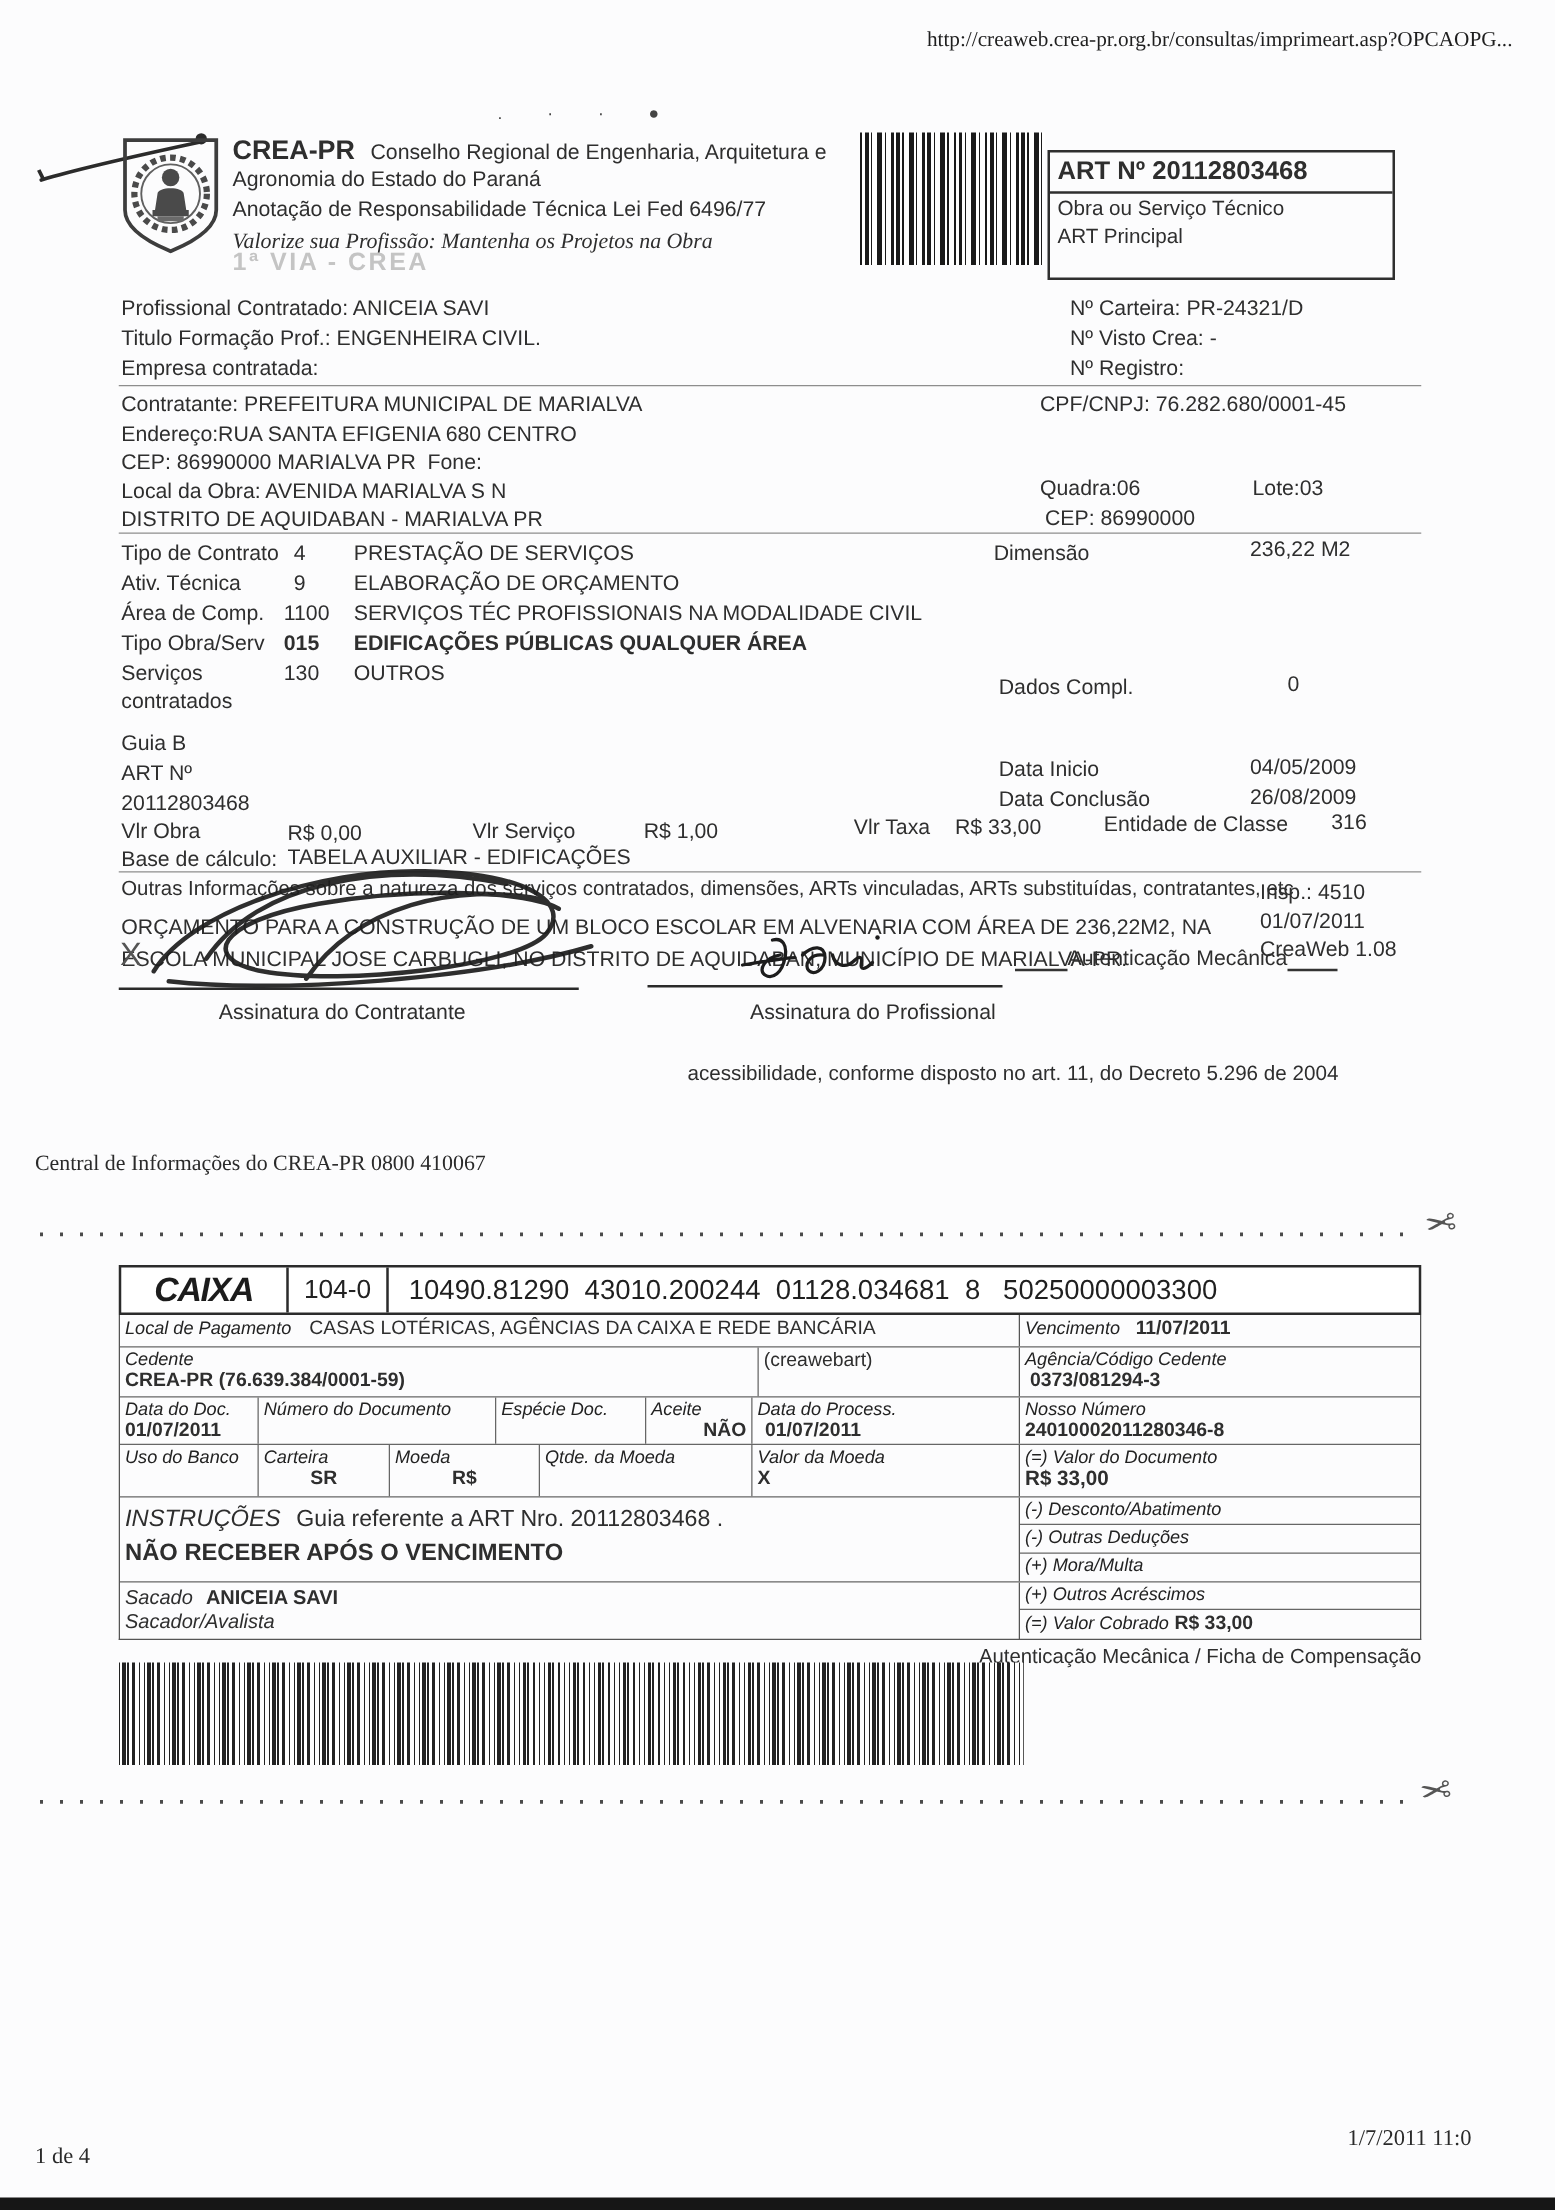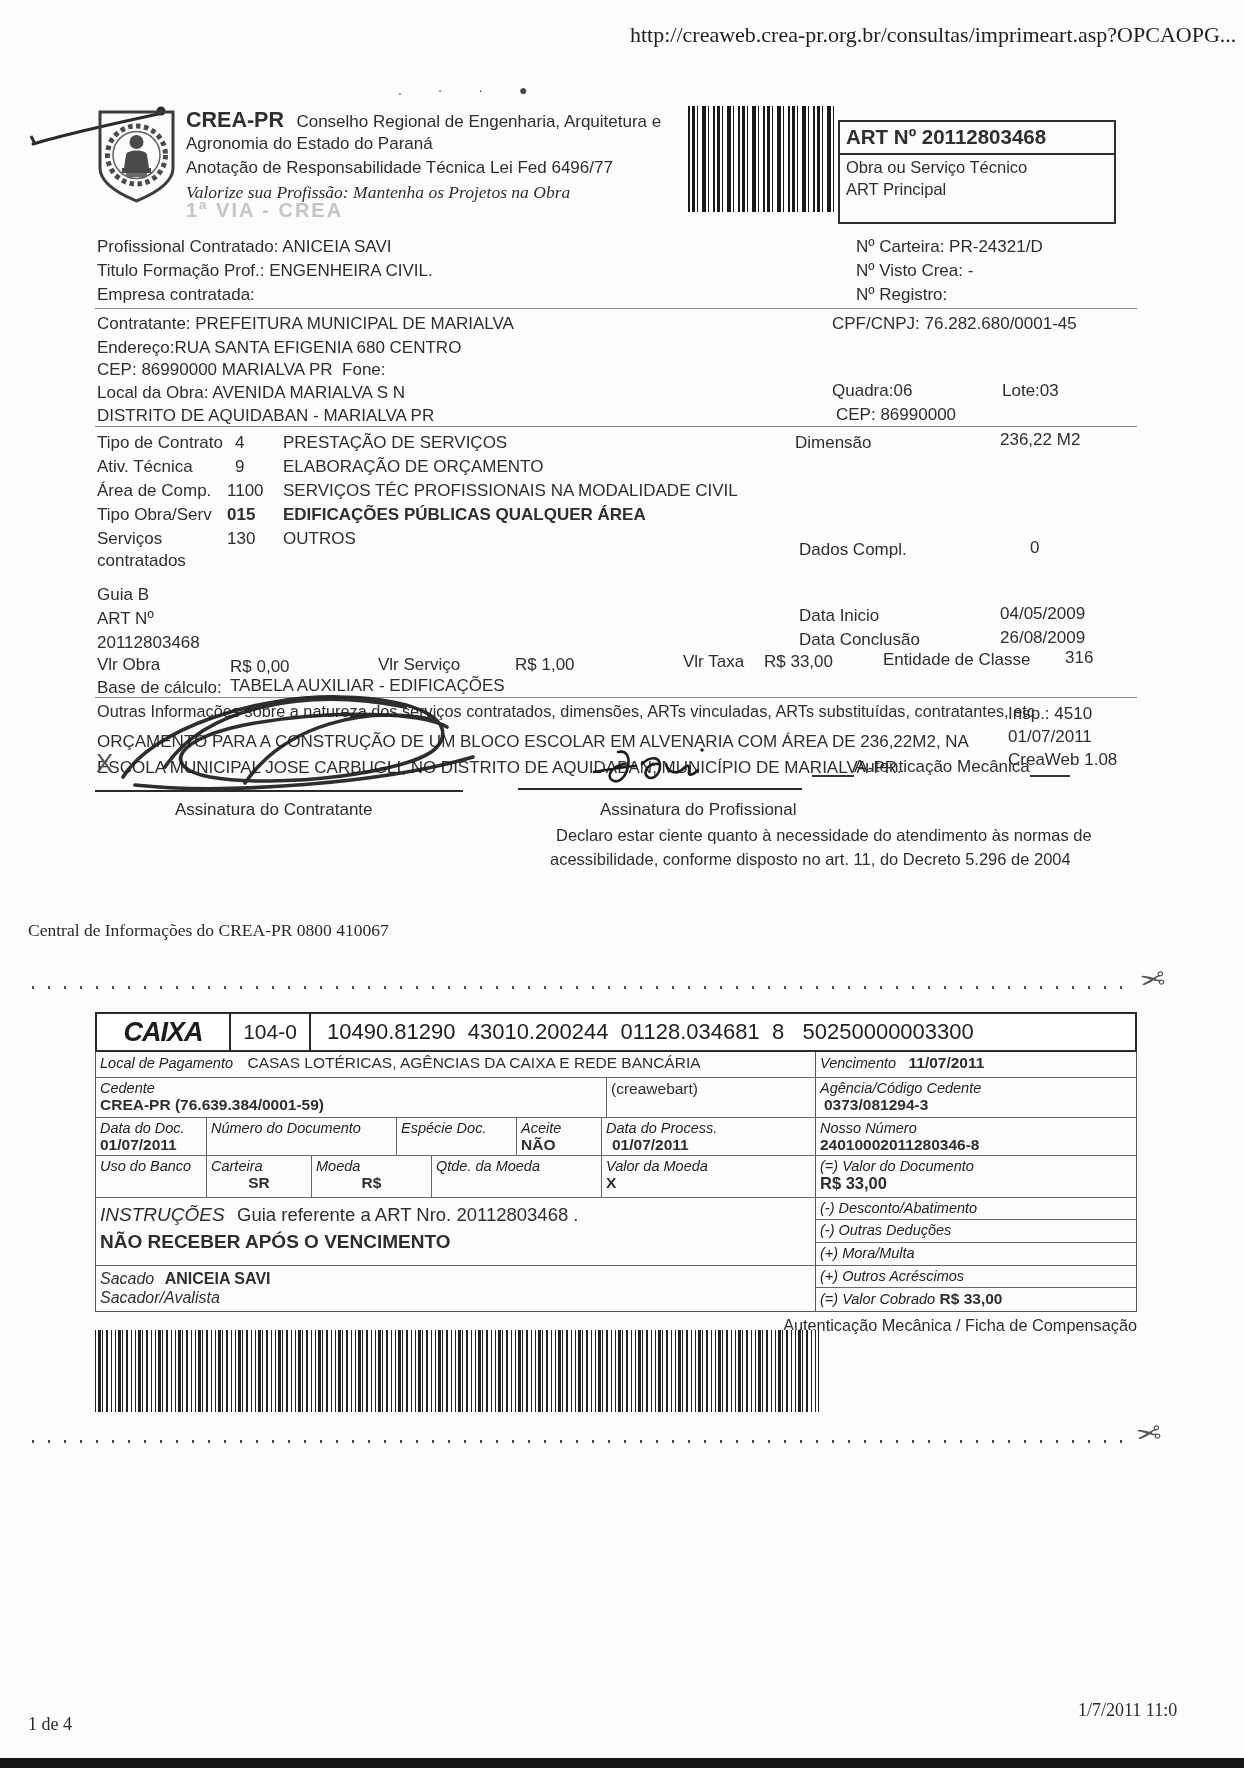--- a/index.html
+++ b/index.html
@@ -49,21 +49,21 @@
 <body>
 
 <div class="page">
 
   <svg class="abs" style="left:25px;top:90px" width="150" height="62" viewBox="0 0 150 62">
     <path d="M8,54 C34,46 96,32 138,23" stroke="#2b2b2b" stroke-width="3" fill="none" stroke-linecap="round"></path>
     <circle cx="136" cy="21" r="4.5" fill="#2b2b2b"></circle>
     <path d="M6,46 L10,54" stroke="#2b2b2b" stroke-width="3" fill="none"></path>
   </svg>
 
-  <div class="abs serif" style="left:630px;top:22px;width:580px;text-align:right;font-size:22px;color:#1f1f1f">http://creaweb.crea-pr.org.br/consultas/imprimeart.asp?OPCAOPG...</div>
+  <div class="abs serif" style="left:630px;top:22px;width:580px;text-align:right;font-size:17px;color:#1f1f1f">http://creaweb.crea-pr.org.br/consultas/imprimeart.asp?OPCAOPG...</div>
 
   <div class="abs" style="left:398px;top:82px;color:#444;font-size:14px;letter-spacing:16px">. · · ●</div>
 
   <svg class="abs" style="left:95px;top:108px" width="83" height="97" viewBox="0 0 83 97">
     <path d="M5,4 H78 V60 C78,79 46,91 41.5,93 C37,91 5,79 5,60 Z" fill="none" stroke="#3d3d3d" stroke-width="3"></path>
     <circle cx="41.5" cy="47" r="29" fill="none" stroke="#4a4a4a" stroke-width="5" stroke-dasharray="4.5,3.5"></circle>
     <circle cx="41.5" cy="47" r="23.5" fill="none" stroke="#606060" stroke-width="1.5"></circle>
     <circle cx="41.5" cy="34" r="7" fill="#4a4a4a"></circle>
     <path d="M31,47 C31,41 52,41 52,47 L54,60 L29,60 Z" fill="#4a4a4a"></path>
     <rect x="27" y="60" width="29" height="5" fill="#4a4a4a"></rect>
@@ -180,21 +180,20 @@
     <g fill="none" stroke="#1d1d1d" stroke-width="2.6" stroke-linecap="round">
       <path d="M4,34 C28,30 40,28 46,28 M28,14 C36,12 40,18 38,28 C36,40 28,46 22,42 C16,38 22,28 34,26"></path>
       <path d="M52,26 C60,18 70,18 70,28 C70,38 60,44 56,37 C54,31 60,25 68,26"></path>
       <path d="M76,26 C78,34 86,38 94,30 C98,26 100,28 99,33 C98,38 102,38 108,32"></path>
       <circle cx="112" cy="12" r="1.8" fill="#1d1d1d" stroke="none"></circle>
     </g>
   </svg>
   <div class="abs" style="left:518px;top:788px;width:284px;border-top:2.2px solid #2a2a2a"></div>
   <div class="abs t" style="left:600px;top:800px">Assinatura do Profissional</div>
 
-  <div class="abs sm" style="left:556px;top:826px">Declaro estar ciente quanto à necessidade do atendimento às normas de</div>
   <div class="abs sm" style="left:550px;top:850px">acessibilidade, conforme disposto no art. 11, do Decreto 5.296 de 2004</div>
 
   <div class="abs serif" style="left:28px;top:920px;font-size:17.5px;color:#2a2a2a">Central de Informações do CREA-PR 0800 410067</div>
 
   <div class="cut" style="left:32px;top:986px;width:1100px"></div>
   <span class="scissors" style="left:1140px;top:962px">✂</span>
 
   <div class="btable">
     <div class="bbar">
       <div class="blogo">CAIXA</div>
@@ -235,21 +234,21 @@
           <div class="bv">01/07/2011</div>
         </div>
         <div class="bcell divl" style="left:110px;width:190px">
           <div class="bl">Número do Documento</div>
         </div>
         <div class="bcell divl" style="left:300px;width:120px">
           <div class="bl">Espécie Doc.</div>
         </div>
         <div class="bcell divl" style="left:420px;width:85px">
           <div class="bl">Aceite</div>
-          <div class="bv" style="text-align:left">NÃO</div>
+          <div class="bv" style="text-align:right">NÃO</div>
         </div>
         <div class="bcell divl" style="left:505px;width:214px">
           <div class="bl">Data do Process.</div>
           <div class="bv" style="padding-left:6px">01/07/2011</div>
         </div>
         <div class="bcell rcol">
           <div class="bl">Nosso Número</div>
           <div class="bv">24010002011280346-8</div>
         </div>
       </div>

